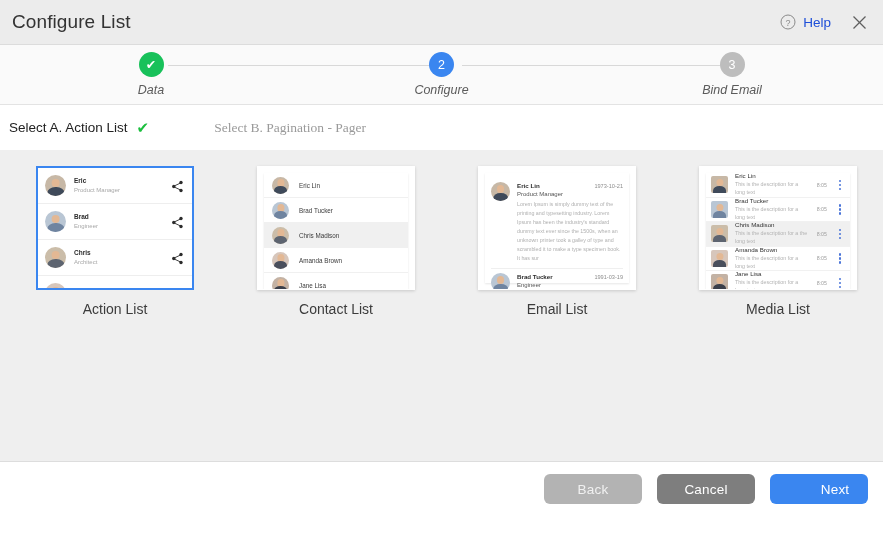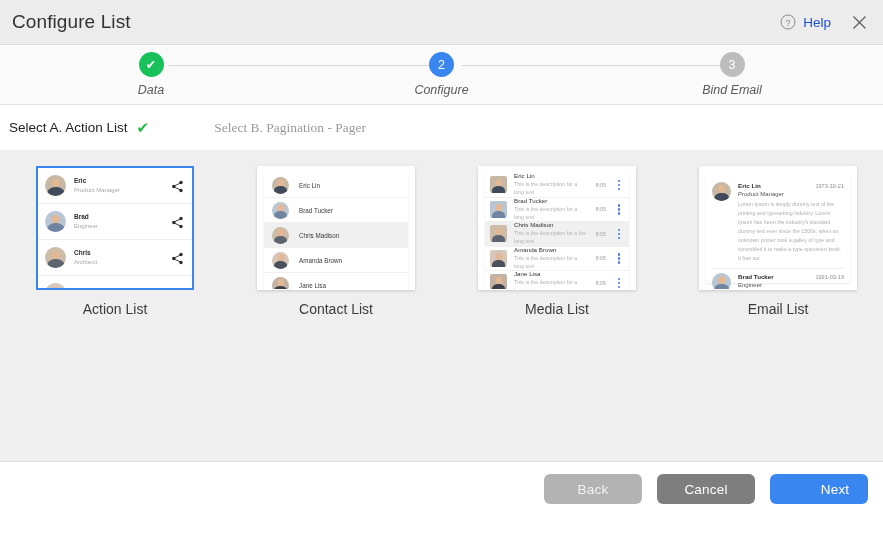--- a/index.html
+++ b/index.html
@@ -495,108 +495,20 @@
                 </div>
               <div class="cl-name">Jane Lisa</div>
             </div>
           </div>
         </div>
         <div class="card-caption">Contact List</div>
       </div>
 
       <div class="card-wrap unselected">
         <div class="card-preview">
-          <div class="ml-card">
-            <div class="ml-row">
-              <div class="avatar sq">
-                  <span class="head"></span>
-                  <span class="body"></span>
-                </div>
-              <div class="ml-texts">
-                <div class="ml-name">Eric Lin</div>
-                <div class="ml-desc">This is the description for a long text</div>
-              </div>
-              <div class="ml-time">8:05</div>
-              <div class="ml-more">
-                  <i></i>
-                  <i></i>
-                  <i></i>
-                </div>
-            </div>
-            <div class="ml-row">
-              <div class="avatar sq a2">
-                  <span class="head"></span>
-                  <span class="body"></span>
-                </div>
-              <div class="ml-texts">
-                <div class="ml-name">Brad Tucker</div>
-                <div class="ml-desc">This is the description for a long text</div>
-              </div>
-              <div class="ml-time">8:05</div>
-              <div class="ml-more">
-                  <i></i>
-                  <i></i>
-                  <i></i>
-                </div>
-            </div>
-            <div class="ml-row hl">
-              <div class="avatar sq a3">
-                  <span class="head"></span>
-                  <span class="body"></span>
-                </div>
-              <div class="ml-texts">
-                <div class="ml-name">Chris Madison</div>
-                <div class="ml-desc">This is the description for a the long text</div>
-              </div>
-              <div class="ml-time">8:05</div>
-              <div class="ml-more">
-                  <i></i>
-                  <i></i>
-                  <i></i>
-                </div>
-            </div>
-            <div class="ml-row">
-              <div class="avatar sq a4">
-                  <span class="head"></span>
-                  <span class="body"></span>
-                </div>
-              <div class="ml-texts">
-                <div class="ml-name">Amanda Brown</div>
-                <div class="ml-desc">This is the description for a long text</div>
-              </div>
-              <div class="ml-time">8:05</div>
-              <div class="ml-more">
-                  <i></i>
-                  <i></i>
-                  <i></i>
-                </div>
-            </div>
-            <div class="ml-row">
-              <div class="avatar sq a5">
-                  <span class="head"></span>
-                  <span class="body"></span>
-                </div>
-              <div class="ml-texts">
-                <div class="ml-name">Jane Lisa</div>
-                <div class="ml-desc">This is the description for a long text</div>
-              </div>
-              <div class="ml-time">8:05</div>
-              <div class="ml-more">
-                  <i></i>
-                  <i></i>
-                  <i></i>
-                </div>
-            </div>
-          </div>
-        </div>
-        <div class="card-caption">Media List</div>
-      </div>
-
-      <div class="card-wrap unselected">
-        <div class="card-preview">
           <div class="el-card">
             <div class="el-item">
               <div class="avatar">
                   <span class="head"></span>
                   <span class="body"></span>
                 </div>
               <div class="el-body">
                 <div class="el-top">
                   <span class="el-name">Eric Lin</span>
                   <span class="el-date">1973-10-21</span>
@@ -615,20 +527,108 @@
                   <span class="el-name">Brad Tucker</span>
                   <span class="el-date">1991-03-19</span>
                 </div>
                 <div class="el-role">Engineer</div>
 
               </div>
             </div>
           </div>
         </div>
         <div class="card-caption">Email List</div>
+      </div>
+
+      <div class="card-wrap unselected">
+        <div class="card-preview">
+          <div class="ml-card">
+            <div class="ml-row">
+              <div class="avatar sq">
+                  <span class="head"></span>
+                  <span class="body"></span>
+                </div>
+              <div class="ml-texts">
+                <div class="ml-name">Eric Lin</div>
+                <div class="ml-desc">This is the description for a long text</div>
+              </div>
+              <div class="ml-time">8:05</div>
+              <div class="ml-more">
+                  <i></i>
+                  <i></i>
+                  <i></i>
+                </div>
+            </div>
+            <div class="ml-row">
+              <div class="avatar sq a2">
+                  <span class="head"></span>
+                  <span class="body"></span>
+                </div>
+              <div class="ml-texts">
+                <div class="ml-name">Brad Tucker</div>
+                <div class="ml-desc">This is the description for a long text</div>
+              </div>
+              <div class="ml-time">8:05</div>
+              <div class="ml-more">
+                  <i></i>
+                  <i></i>
+                  <i></i>
+                </div>
+            </div>
+            <div class="ml-row hl">
+              <div class="avatar sq a3">
+                  <span class="head"></span>
+                  <span class="body"></span>
+                </div>
+              <div class="ml-texts">
+                <div class="ml-name">Chris Madison</div>
+                <div class="ml-desc">This is the description for a the long text</div>
+              </div>
+              <div class="ml-time">8:05</div>
+              <div class="ml-more">
+                  <i></i>
+                  <i></i>
+                  <i></i>
+                </div>
+            </div>
+            <div class="ml-row">
+              <div class="avatar sq a4">
+                  <span class="head"></span>
+                  <span class="body"></span>
+                </div>
+              <div class="ml-texts">
+                <div class="ml-name">Amanda Brown</div>
+                <div class="ml-desc">This is the description for a long text</div>
+              </div>
+              <div class="ml-time">8:05</div>
+              <div class="ml-more">
+                  <i></i>
+                  <i></i>
+                  <i></i>
+                </div>
+            </div>
+            <div class="ml-row">
+              <div class="avatar sq a5">
+                  <span class="head"></span>
+                  <span class="body"></span>
+                </div>
+              <div class="ml-texts">
+                <div class="ml-name">Jane Lisa</div>
+                <div class="ml-desc">This is the description for a long text</div>
+              </div>
+              <div class="ml-time">8:05</div>
+              <div class="ml-more">
+                  <i></i>
+                  <i></i>
+                  <i></i>
+                </div>
+            </div>
+          </div>
+        </div>
+        <div class="card-caption">Media List</div>
       </div>
 
     </div>
   </div>
 
   <div class="footer">
     <button class="btn back">Back</button>
     <button class="btn cancel">Cancel</button>
     <button class="btn next">Next</button>
   </div>

